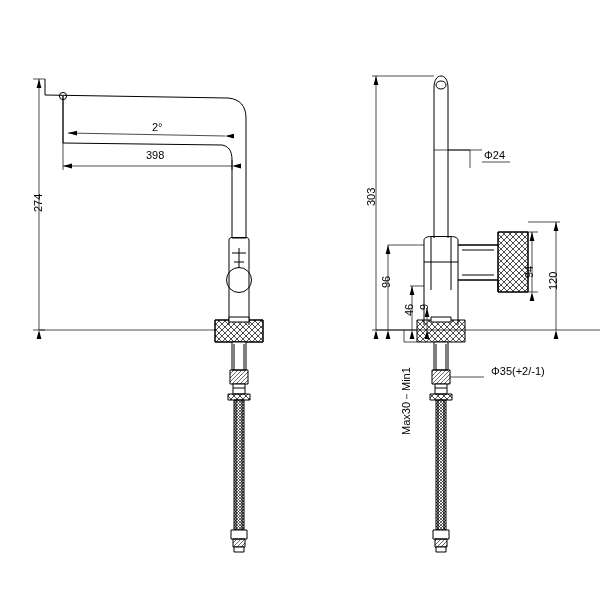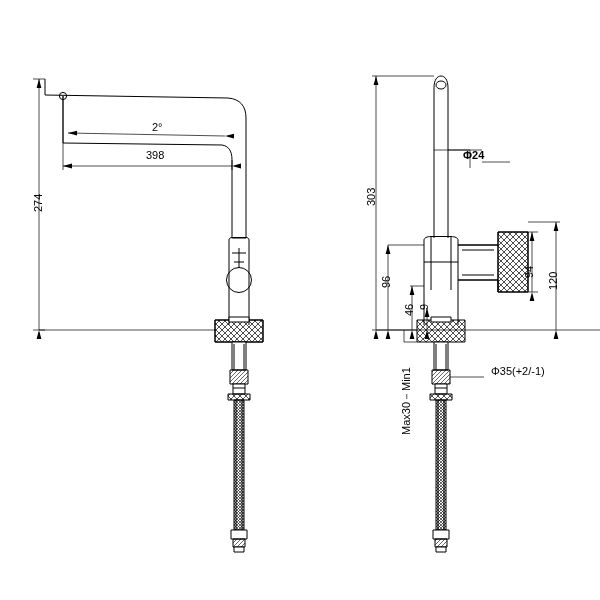--- a/index.html
+++ b/index.html
@@ -195,21 +195,21 @@
         <path d="M404,330 L404,342"></path>
       </g>
 
     </g>
   </svg>
 
   <div class="dim-label" style="left:152px; top:122px;">2°</div>
   <div class="dim-label" style="left:146px; top:150px;">398</div>
   <div class="dim-label rot90" style="left:33px; top:212px;">274</div>
 
-  <div class="dim-label" style="left:463px; top:150px;font-weight:bold;">Φ24</div>
+  <div class="dim-label" style="left:484px; top:150px;">Φ24</div>
   <div class="dim-label rot90" style="left:366px; top:206px;">303</div>
   <div class="dim-label rot90" style="left:381px; top:288px;">96</div>
   <div class="dim-label rot90" style="left:404px; top:316px;">46</div>
   <div class="dim-label rot90" style="left:419px; top:310px;">9</div>
   <div class="dim-label rot90" style="left:524px; top:278px;">94</div>
   <div class="dim-label rot90" style="left:548px; top:290px;">120</div>
   <div class="dim-label" style="left:491px; top:366px;">Φ35(+2/-1)</div>
   <div class="dim-label rot90" style="left:401px; top:435px;">Max30－Min1</div>
 
 </div>

